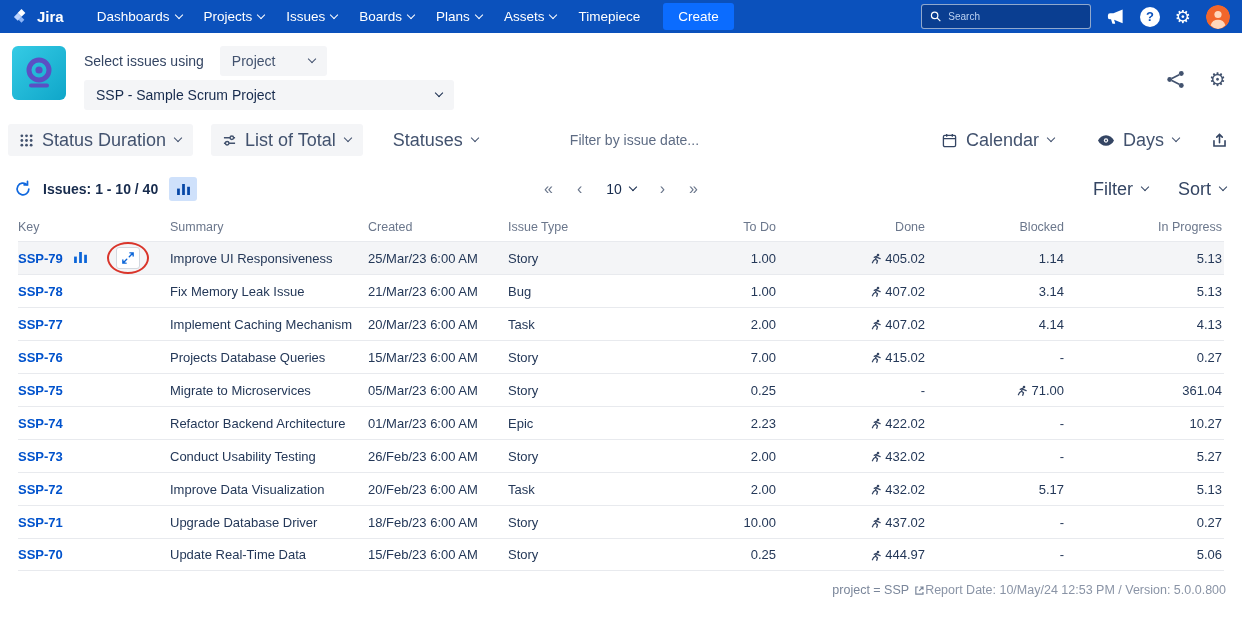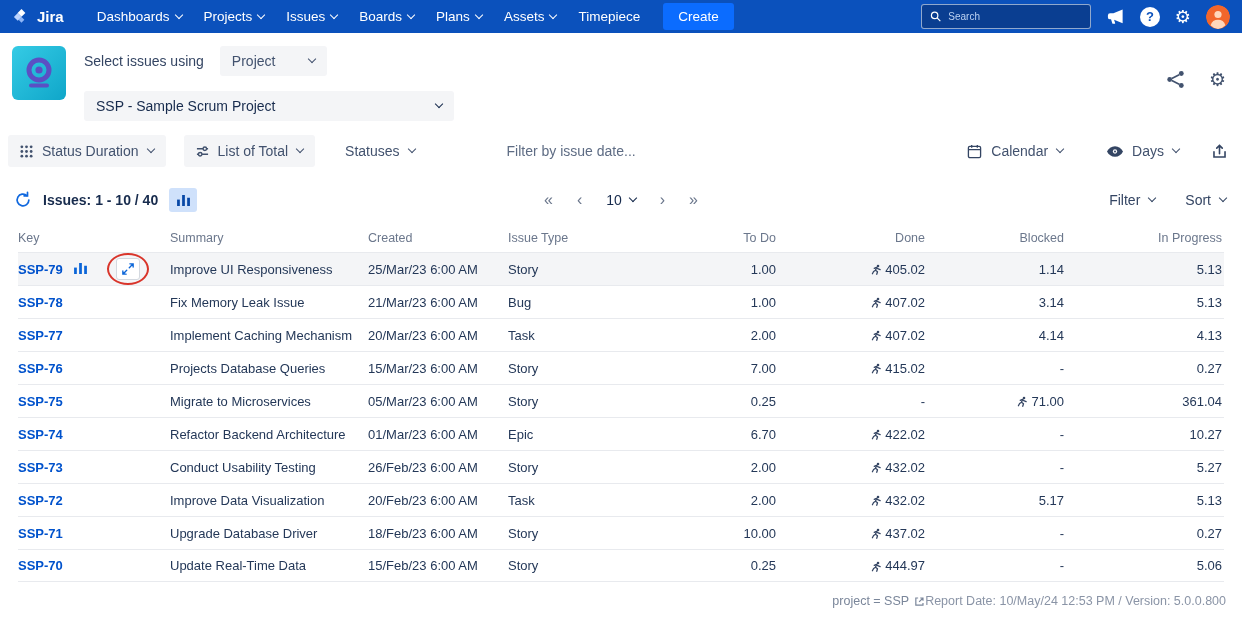--- a/index.html
+++ b/index.html
@@ -24,28 +24,28 @@
   .help-badge{width:20px;height:20px;border-radius:50%;background:#fff;color:#0B51BC;font-weight:bold;font-size:13px;display:inline-flex;align-items:center;justify-content:center;}
   .avatar{width:24px;height:24px;border-radius:50%;overflow:hidden;display:inline-flex;}
 
   
   .apphead{display:flex;align-items:flex-start;padding:13px 16px 12px 12px;gap:18px;}
   .appicon{width:54px;height:54px;border-radius:6px;background:linear-gradient(135deg,#35CBE5,#0FA6C9);display:flex;align-items:center;justify-content:center;flex:none;}
   .selwrap{display:flex;flex-direction:column;}
   .selrow{display:flex;align-items:center;gap:16px;height:30px;}
   .sel-label{font-size:14px;color:#344563;}
   .chip{display:inline-flex;align-items:center;justify-content:space-between;gap:34px;background:#F4F5F7;border:none;border-radius:3px;height:30px;padding:0 12px;font-size:14px;color:#42526E;}
-  .project-select{display:flex;align-items:center;justify-content:space-between;width:370px;height:30px;margin-top:15px;background:#F4F5F7;border:none;border-radius:3px;padding:0 12px;font-size:14px;color:#172B4D;}
+  .project-select{display:flex;align-items:center;justify-content:space-between;width:370px;height:30px;margin-top:4px;background:#F4F5F7;border:none;border-radius:3px;padding:0 12px;font-size:14px;color:#172B4D;}
   .head-actions{margin-left:auto;display:flex;align-items:center;gap:24px;color:#42526E;padding-top:24px;}
   .hd-ic{display:inline-flex;align-items:center;justify-content:center;color:#42526E;background:none;border:none;}
   .gear-glyph2{font-size:19px;line-height:1;font-family:"DejaVu Sans",sans-serif;color:#42526E;}
 
   
   .toolbar{display:flex;align-items:center;padding:2px 14px 12px 8px;gap:18px;}
-  .tbtn{height:32px;border-radius:3px;display:inline-flex;align-items:center;gap:9px;font-size:14px;color:#42526E;background:#F4F5F7;border:none;padding:0 12px;white-space:nowrap;}
+  .tbtn{height:32px;border-radius:3px;display:inline-flex;align-items:center;gap:9px;font-size:18px;color:#42526E;background:#F4F5F7;border:none;padding:0 12px;white-space:nowrap;}
   .tbtn svg{flex:none;}
   .tbtn.plain{background:transparent;}
   .tbtn.outline{background:#fff;border:1px solid #C7CDD6;}
   .date-filter{border:none;outline:none;font-size:14px;color:#172B4D;width:230px;margin-left:62px;background:transparent;}
   .date-filter::placeholder{color:#5E6C84;}
   .toolbar-right{margin-left:auto;display:flex;align-items:center;gap:20px;}
 
   
   .issuesbar{display:flex;align-items:center;padding:6px 14px 8px 14px;position:relative;height:44px;}
   .ib-left{display:flex;align-items:center;gap:11px;}
@@ -472,21 +472,21 @@
     <div class="cell"><a class="key-link">SSP-74</a></div>
     <div class="cell">
       
     </div>
     <div class="cell expand-cell">
       
     </div>
     <div class="cell summary">Refactor Backend Architecture</div>
     <div class="cell">01/Mar/23 6:00 AM</div>
     <div class="cell">Epic</div>
-    <div class="cell num">6.70</div>
+    <div class="cell num">2.23</div>
     <div class="cell num donecell">
       <span class="runner done-runner">
         <svg viewBox="0 0 16 16" width="12" height="12">
               <circle cx="10.7" cy="2.6" r="1.7" fill="currentColor"></circle>
               <g stroke="currentColor" stroke-width="1.7" fill="none" stroke-linecap="round" stroke-linejoin="round">
                 <path d="M5.6 5.8l3.1-1.2 2.3 2 2.5 1"></path>
                 <path d="M8.7 4.6L7.4 8.3l2.6 2-1 3.4"></path>
                 <path d="M7.4 8.3L4.8 10l-1.6 3"></path>
               </g>
             </svg>

